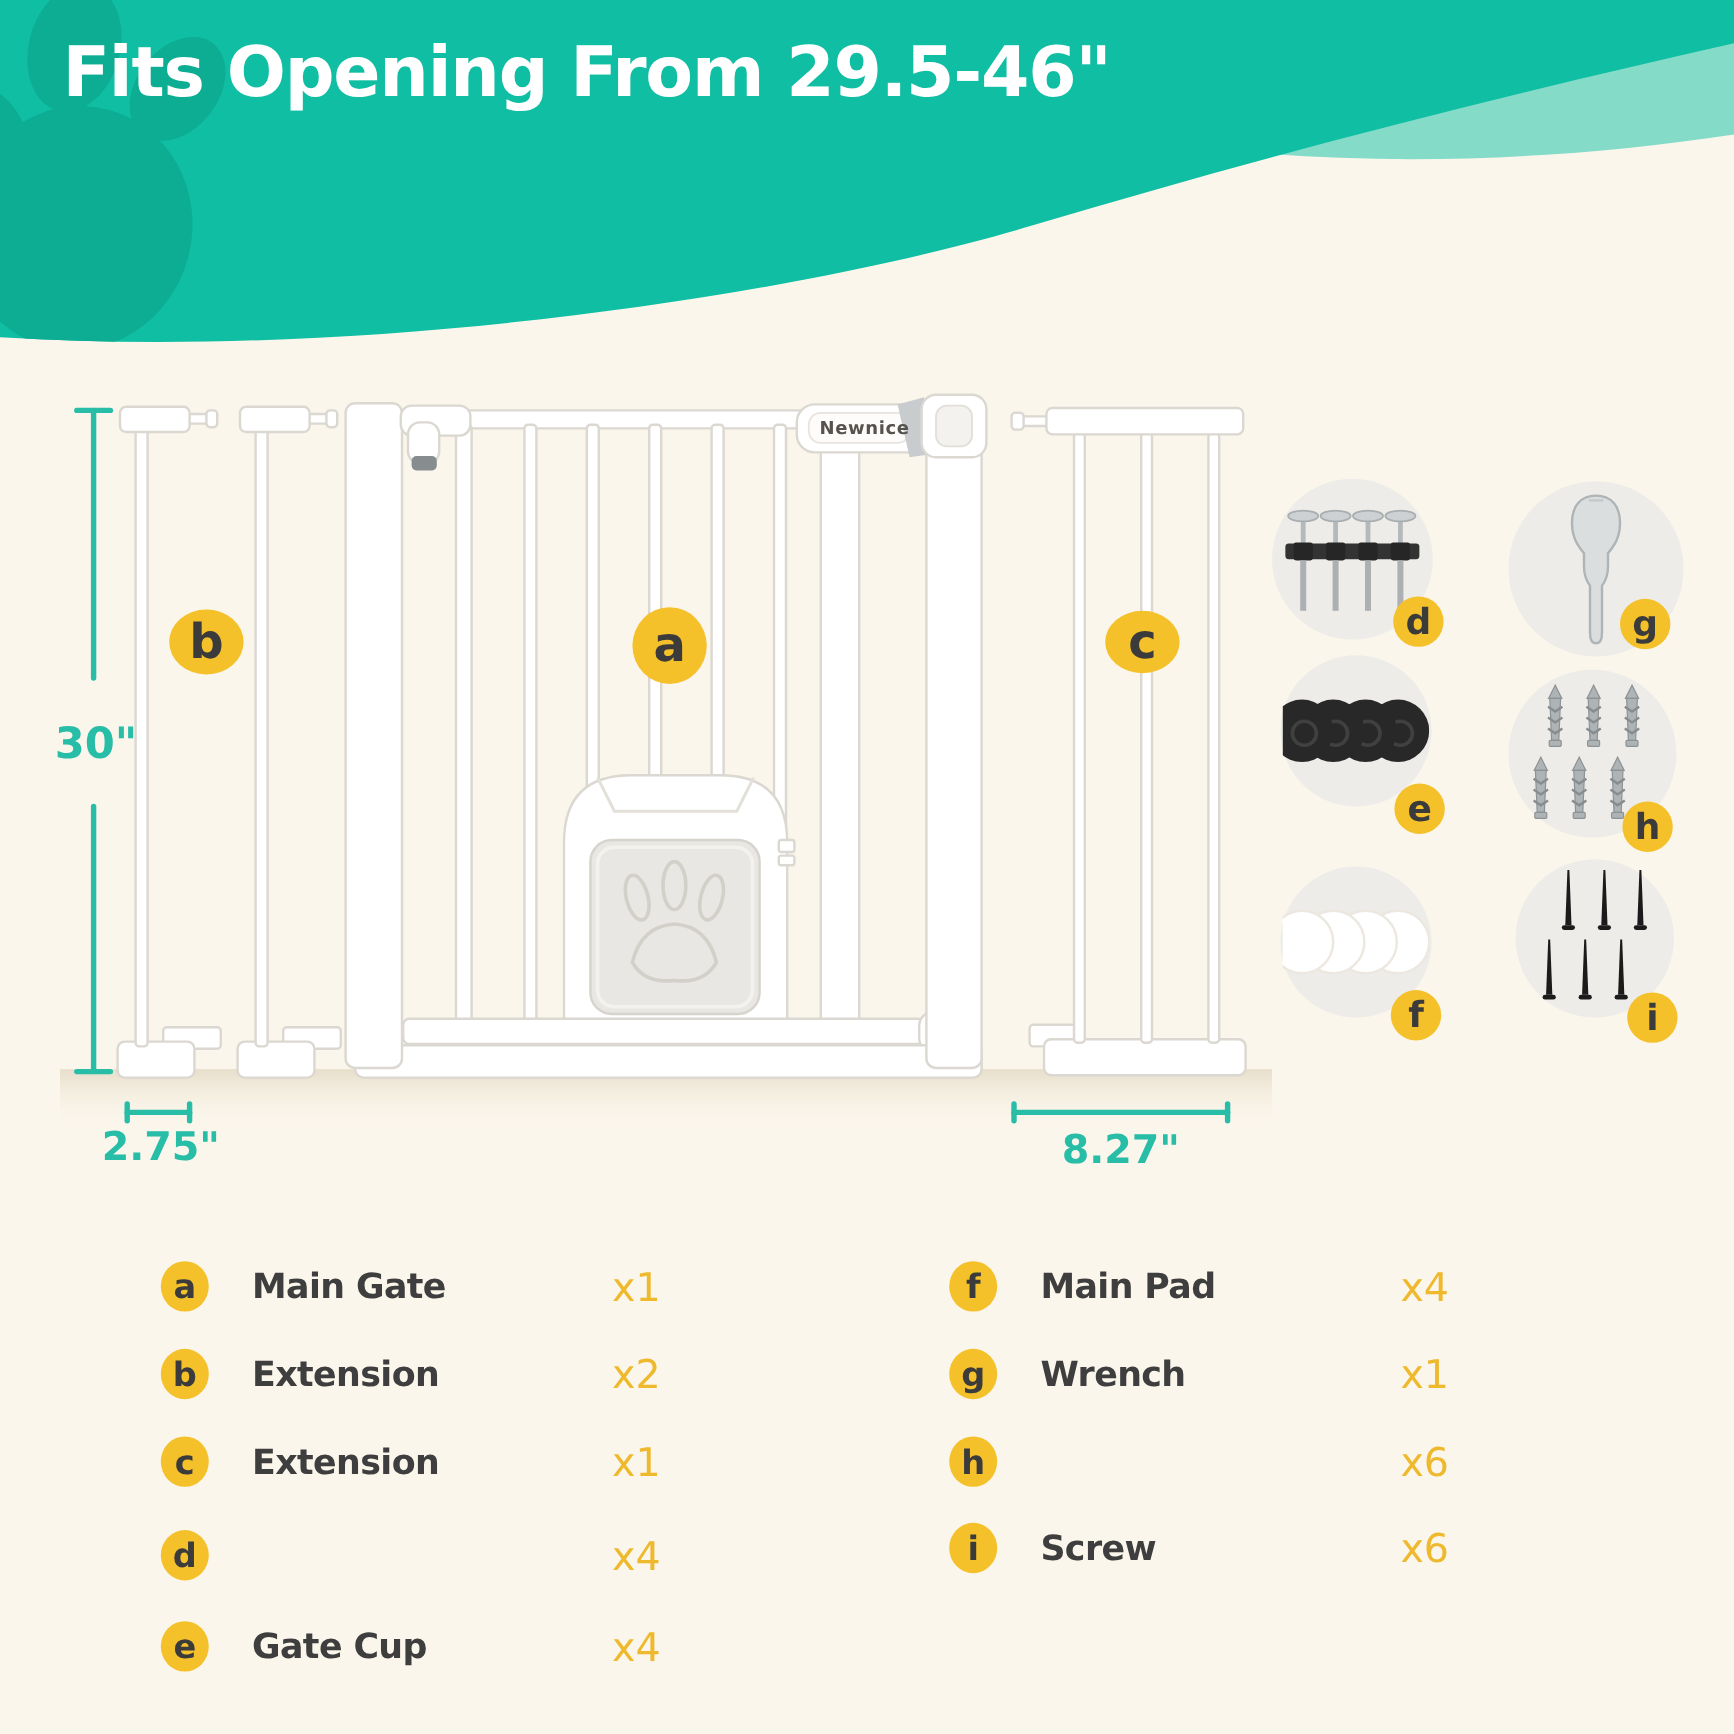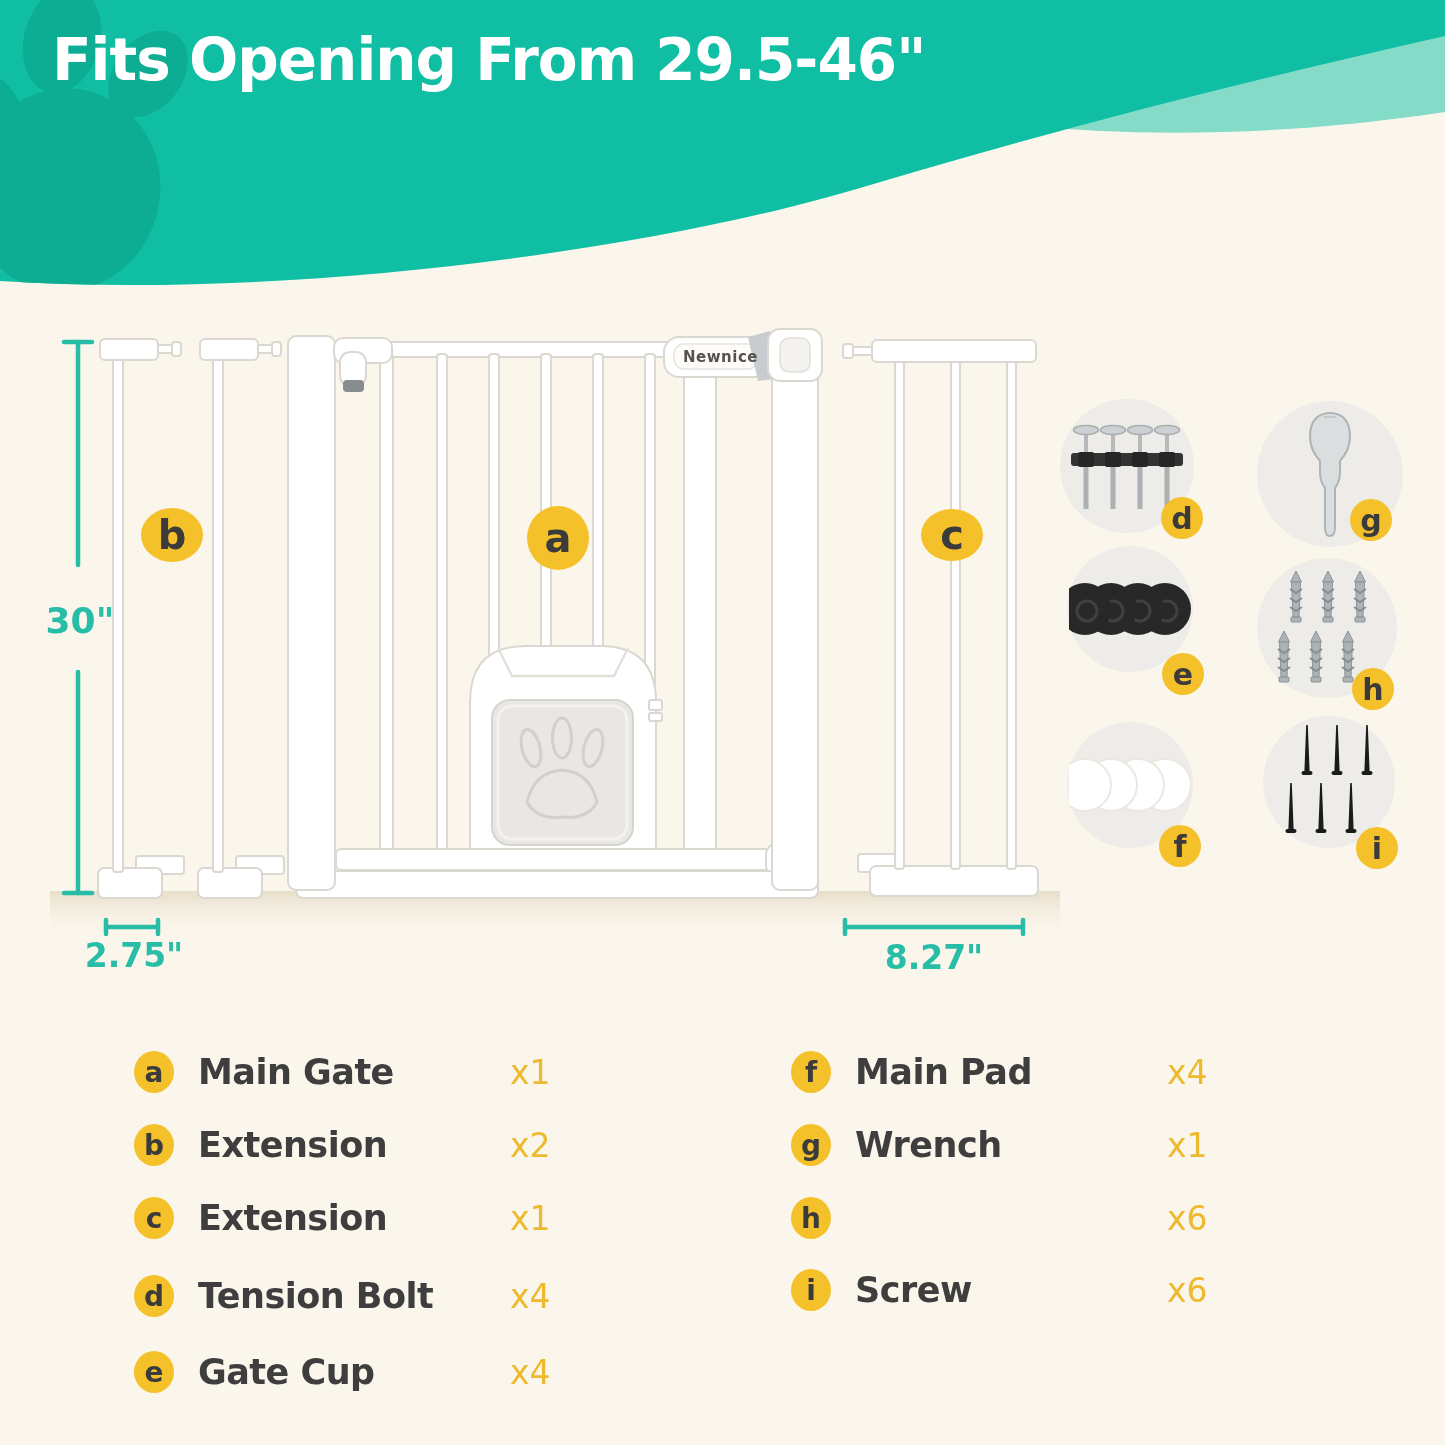--- a/index.html
+++ b/index.html
@@ -32,21 +32,21 @@
               display:flex;align-items:center;justify-content:center;font-size:30px;font-weight:800;color:#3B3B3B;}
   #pb-d{left:1161px;top:497px;}
   #pb-g{left:1350px;top:499px;}
   #pb-e{left:1162px;top:653px;}
   #pb-h{left:1352px;top:668px;}
   #pb-f{left:1159px;top:825px;}
   #pb-i{left:1356px;top:827px;}
   .legend-row{position:absolute;display:flex;align-items:center;height:46px;width:480px;}
   .legend-badge{width:40px;height:42px;border-radius:50%;background:#F5C12B;display:flex;flex:none;
                 align-items:center;justify-content:center;font-size:28px;font-weight:800;color:#3B3B3B;}
-  .legend-label{margin-left:24px;font-size:35px;font-weight:800;color:#3E3E3E;
+  .legend-label{margin-left:36px;font-size:29px;font-weight:800;color:#3E3E3E;
                 letter-spacing:-0.5px;white-space:nowrap;}
   .legend-qty{position:absolute;left:376px;font-size:33px;font-weight:400;color:#EFB92E;}
   #lr-a{left:134px;top:1049px;} #lr-b{left:134px;top:1122px;} #lr-c{left:134px;top:1195px;}
   #lr-d{left:134px;top:1273px;} #lr-e{left:134px;top:1349px;}
   #lr-f{left:791px;top:1049px;} #lr-g{left:791px;top:1122px;} #lr-h{left:791px;top:1195px;}
   #lr-i{left:791px;top:1267px;}
   .w{fill:#FFFFFF;stroke:#DBD7D1;stroke-width:2;}
 </style>
 </head>
 <body>
@@ -322,21 +322,20 @@
     <div class="legend-label">Extension</div>
     <div class="legend-qty">x2</div>
   </div>
   <div class="legend-row" id="lr-c">
     <div class="legend-badge">c</div>
     <div class="legend-label">Extension</div>
     <div class="legend-qty">x1</div>
   </div>
   <div class="legend-row" id="lr-d">
     <div class="legend-badge">d</div>
-    <div class="legend-label">Tension Bolt</div>
     <div class="legend-qty">x4</div>
   </div>
   <div class="legend-row" id="lr-e">
     <div class="legend-badge">e</div>
     <div class="legend-label">Gate Cup</div>
     <div class="legend-qty">x4</div>
   </div>
   <div class="legend-row" id="lr-f">
     <div class="legend-badge">f</div>
     <div class="legend-label">Main Pad</div>

